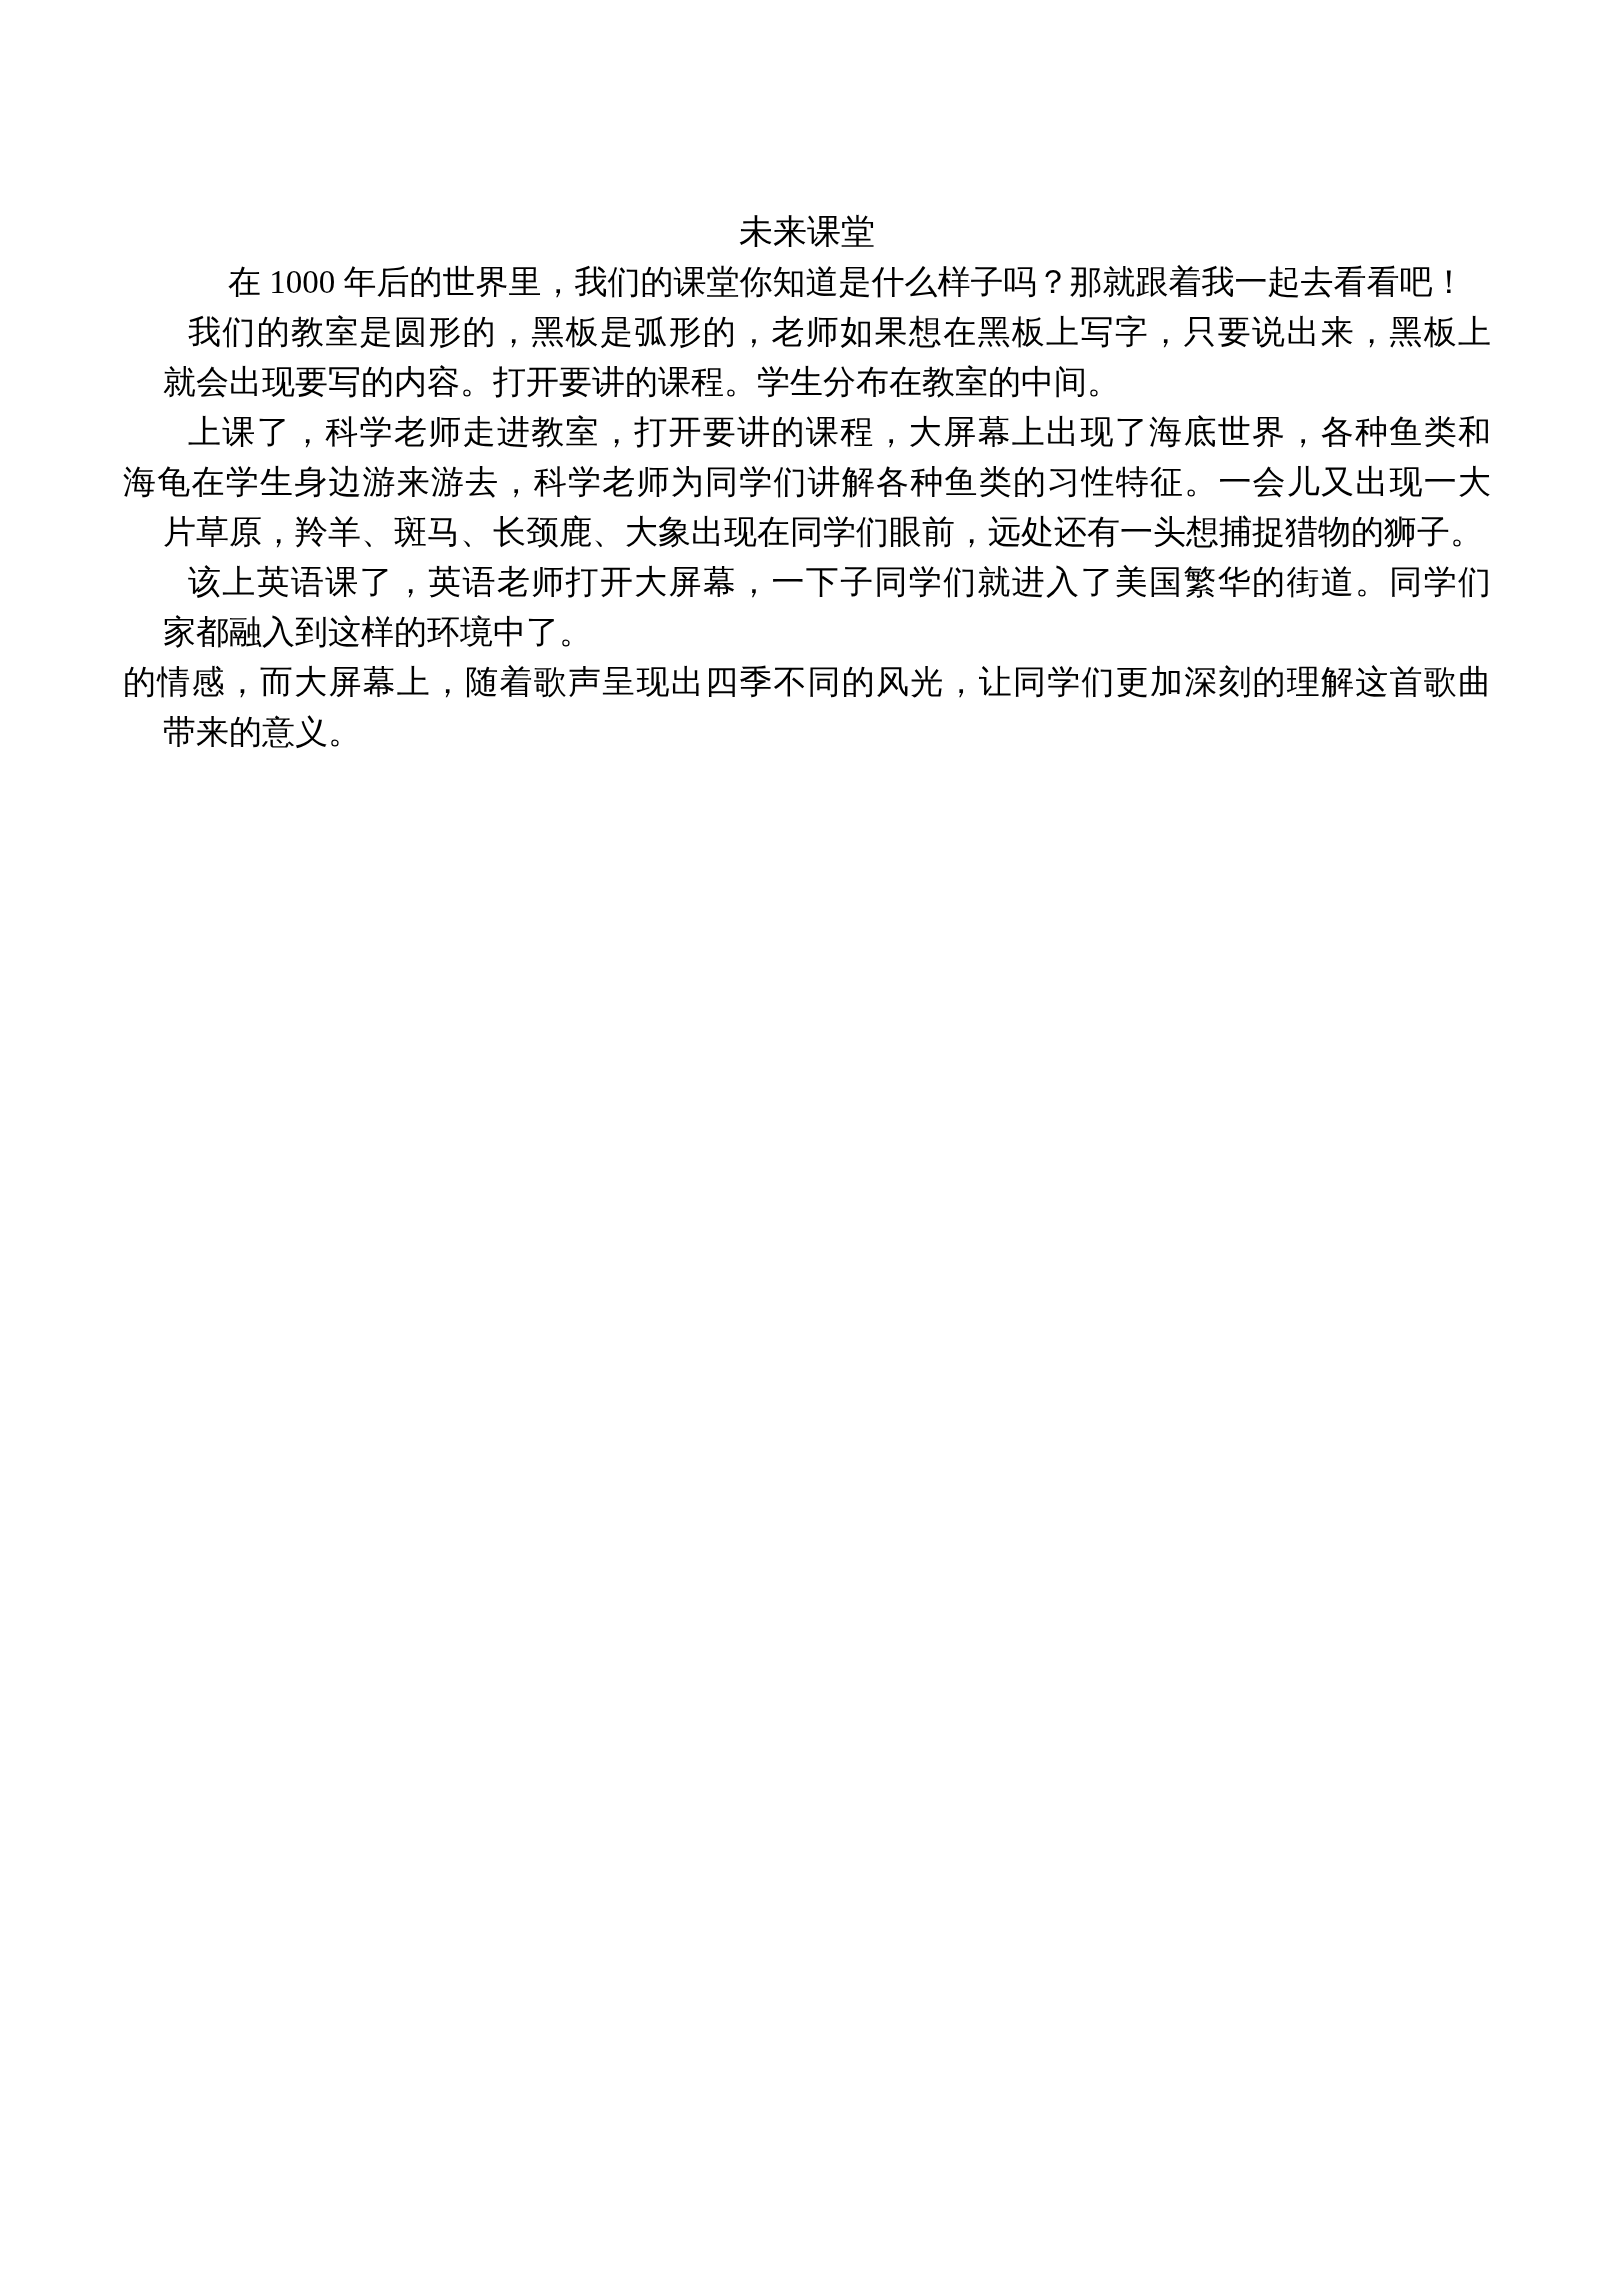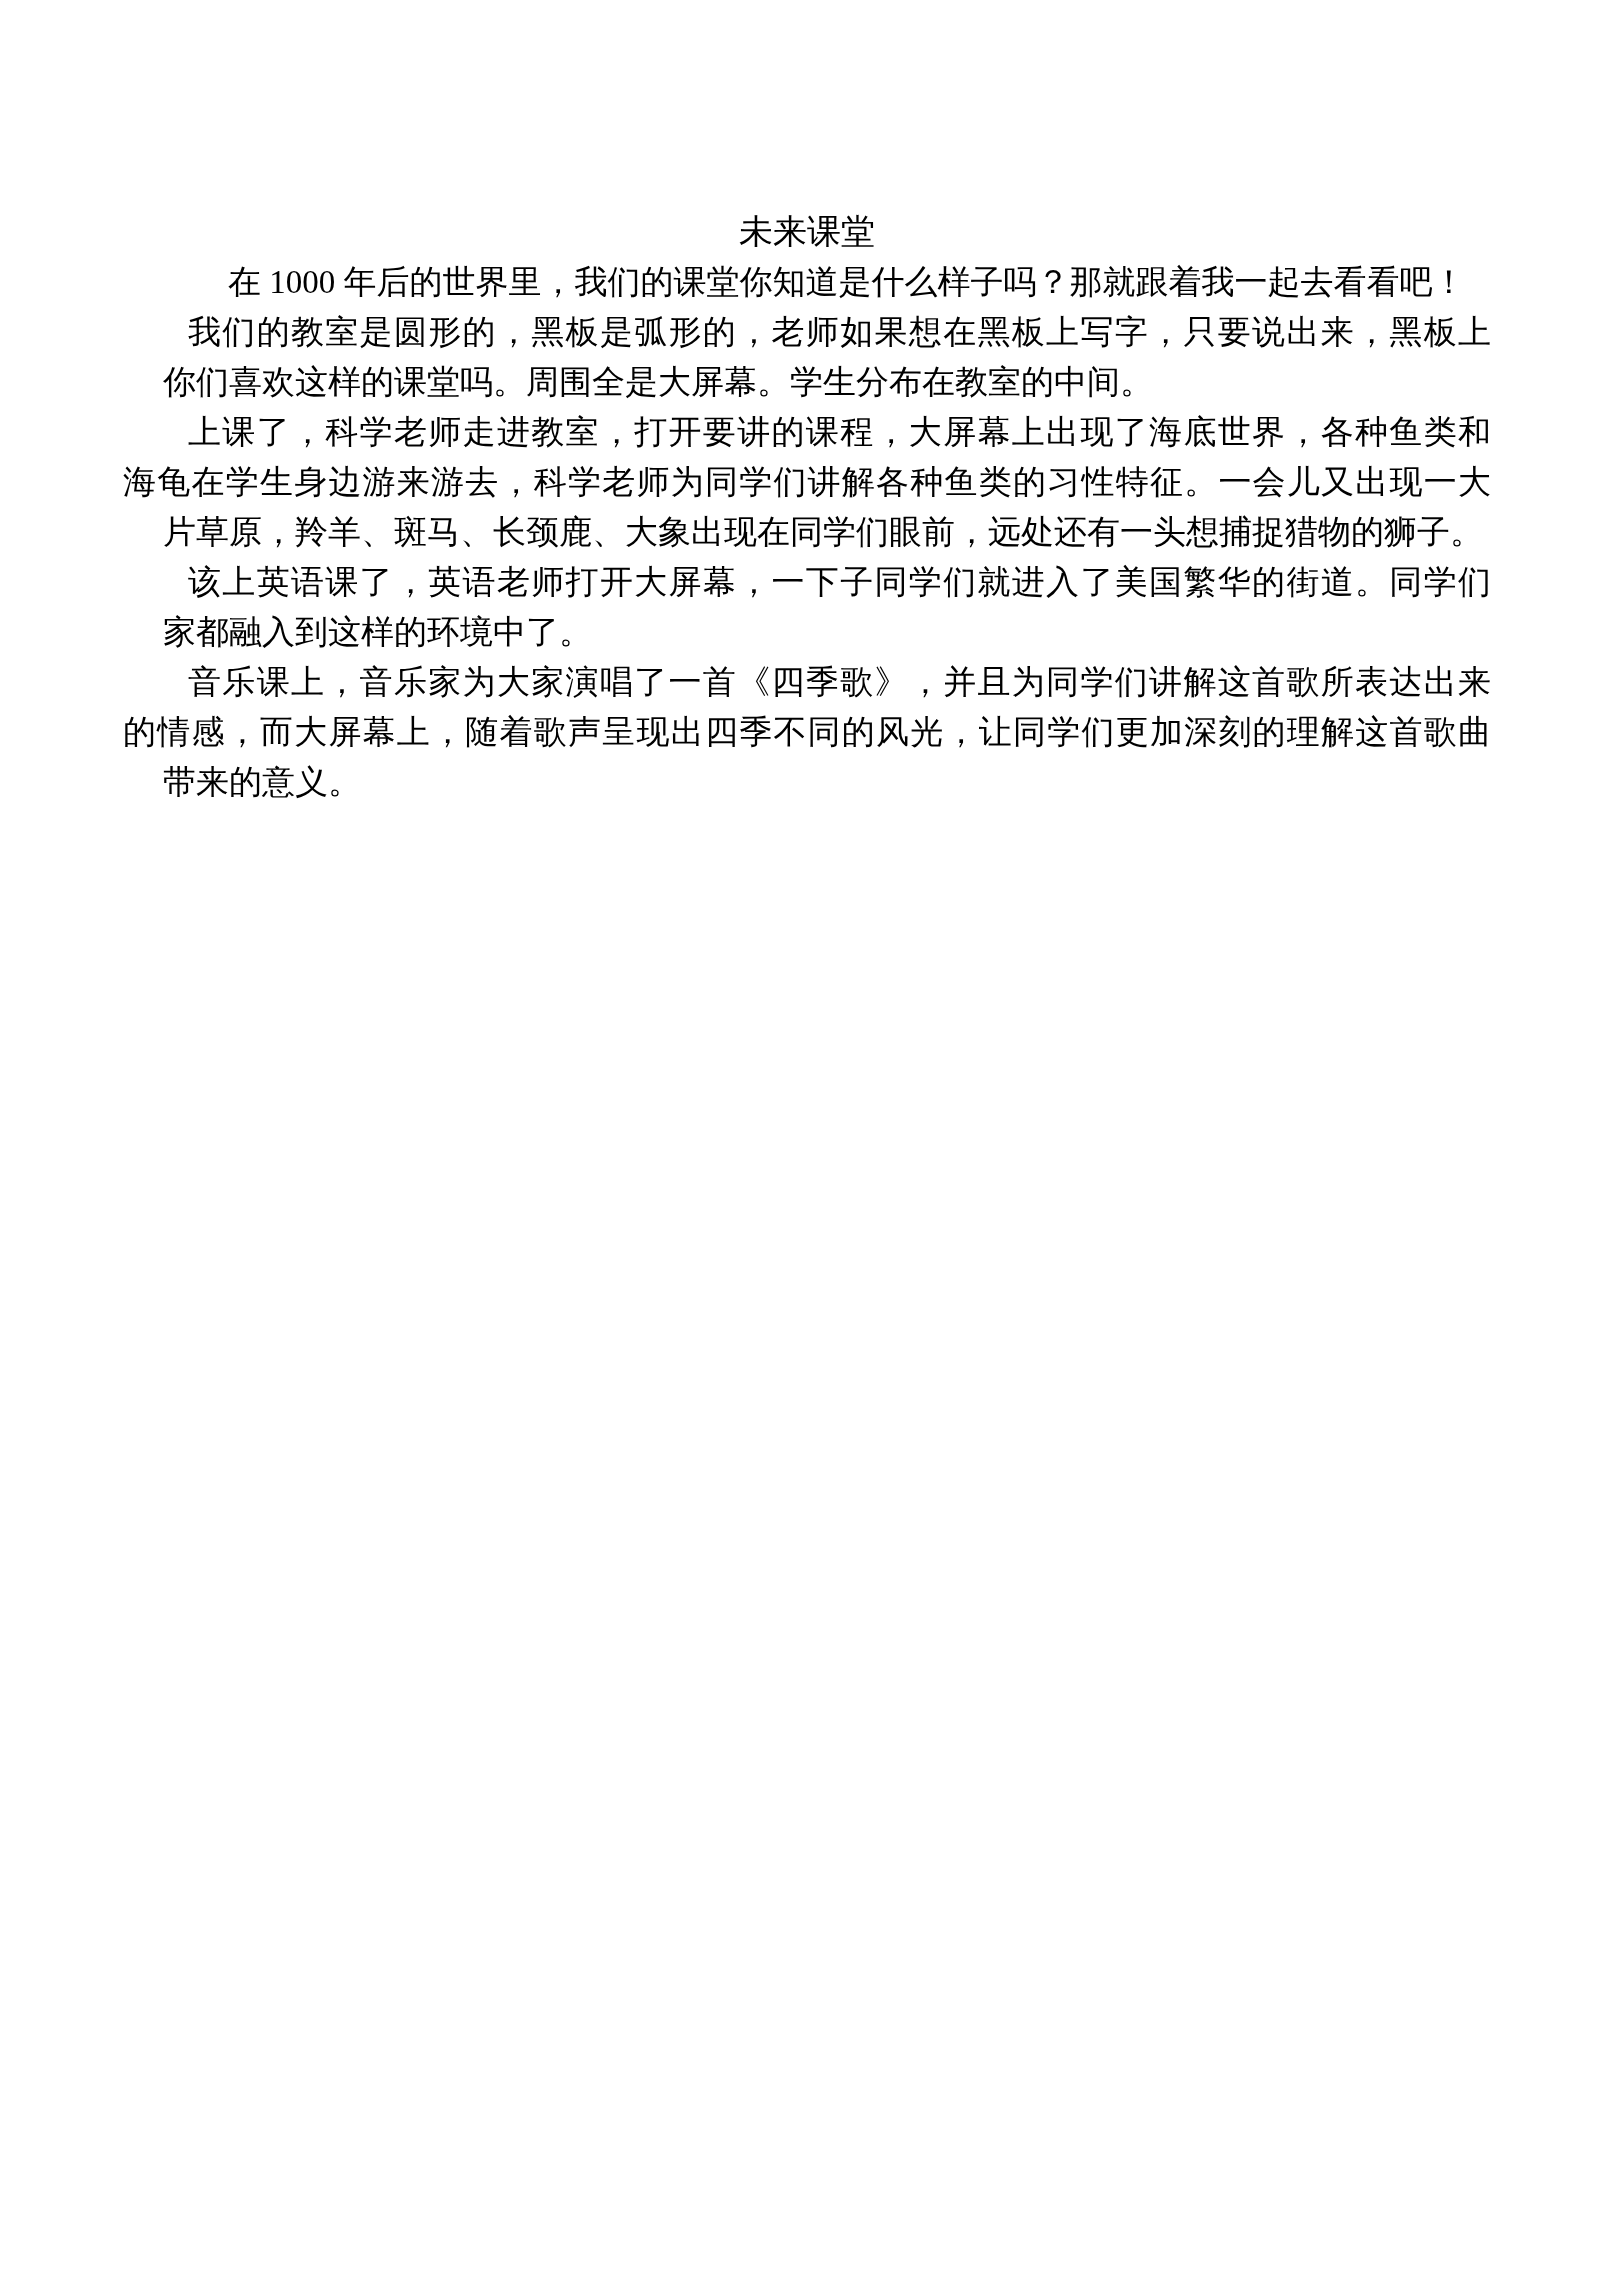--- a/index.html
+++ b/index.html
@@ -50,25 +50,24 @@
 </style>
 </head>
 <body>
 
 <div class="page">
   <div class="doc">
     <div class="title">未来课堂</div>
     <div id="paragraphs">
         <div class="line first last">在 1000 年后的世界里，我们的课堂你知道是什么样子吗？那就跟着我一起去看看吧！</div>
         <div class="line first">我们的教室是圆形的，黑板是弧形的，老师如果想在黑板上写字，只要说出来，黑板上</div>
-        <div class="line last">你们喜欢这样的课堂吗。周围全是大屏幕。学生分布在教室的中间。</div>
+        <div class="line last">就会出现要写的内容。打开要讲的课程。学生分布在教室的中间。</div>
         <div class="line first">上课了，科学老师走进教室，打开要讲的课程，大屏幕上出现了海底世界，各种鱼类和</div>
         <div class="line">海龟在学生身边游来游去，科学老师为同学们讲解各种鱼类的习性特征。一会儿又出现一大</div>
         <div class="line last">片草原，羚羊、斑马、长颈鹿、大象出现在同学们眼前，远处还有一头想捕捉猎物的狮子。</div>
         <div class="line first">该上英语课了，英语老师打开大屏幕，一下子同学们就进入了美国繁华的街道。同学们</div>
         <div class="line last">家都融入到这样的环境中了。</div>
-        <div class="line first">音乐课上，音乐家为大家演唱了一首《四季歌》，并且为同学们讲解这首歌所表达出来</div>
         <div class="line">的情感，而大屏幕上，随着歌声呈现出四季不同的风光，让同学们更加深刻的理解这首歌曲</div>
         <div class="line last">带来的意义。</div>
       </div>
   </div>
 </div>
 
 
 </body></html>

